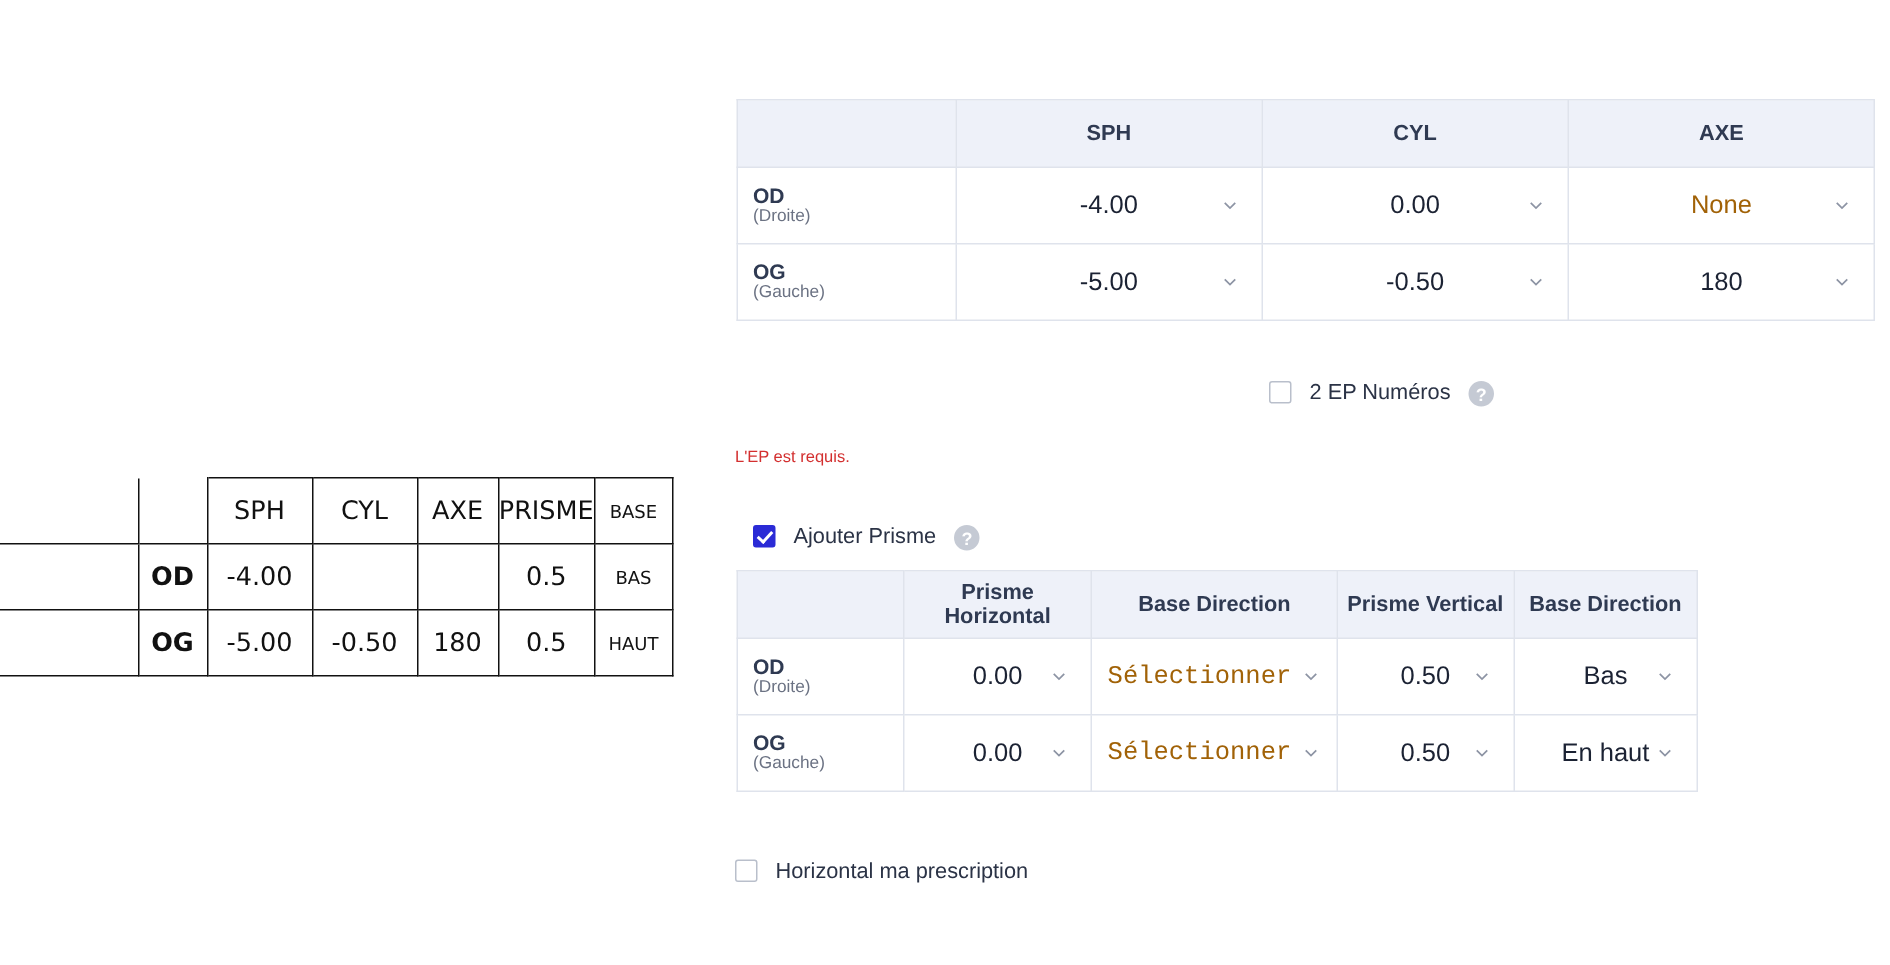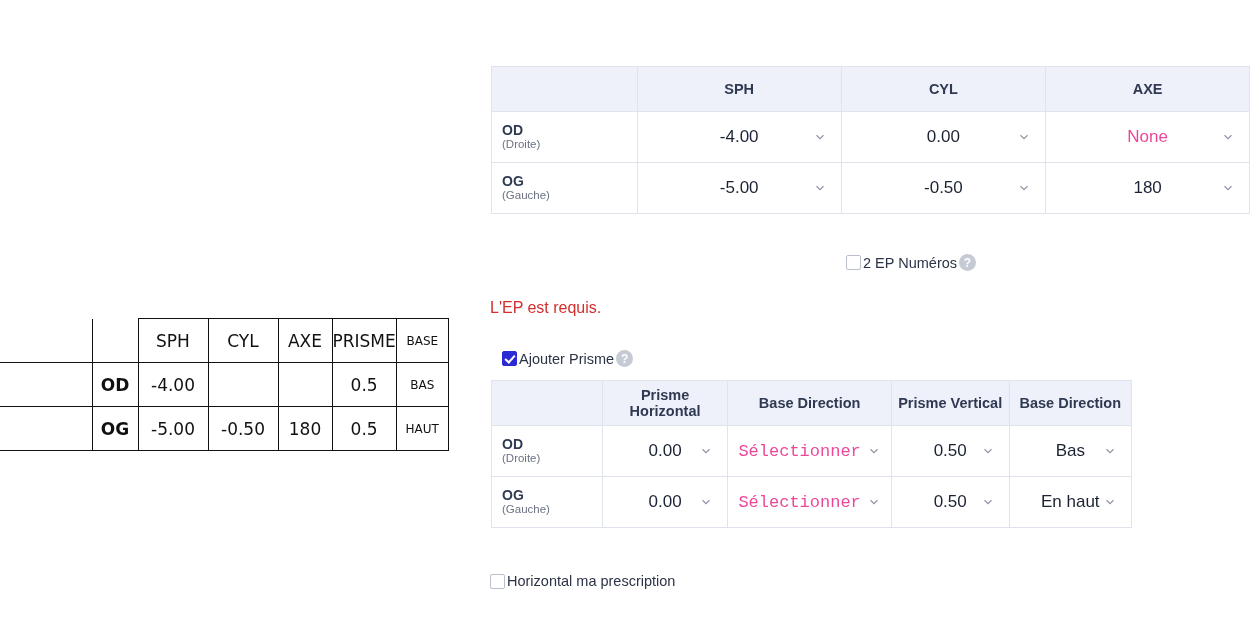--- a/index.html
+++ b/index.html
@@ -80,21 +80,21 @@
 
   .sel {
     display: flex; align-items: center; justify-content: center;
     position: relative; width: 100%; height: 100%;
     cursor: pointer;
   }
   .sel .val {
     font-size: 17px; color: #1b2233; text-align: center;
     width: 100%;
   }
-  .sel.muted .val { color: #ec4899; }
+  .sel.muted .val { color: #a16207; }
   .sel .chev {
     position: absolute; right: 4px; top: 50%;
     transform: translateY(-50%);
     width: 14px; height: 14px; color: #8d94a4;
   }
   .sel.inline { justify-content: space-between; font-family: Liberation Mono, monospace; }
   .sel.inline .val { width: auto; }
   .sel.inline .chev { position: static; transform: none; margin-left: 6px; }
 
   
@@ -123,30 +123,30 @@
     background: #2b2bd6; border-color: #2b2bd6;
     position: relative;
   }
   .cbx.checked::after {
     content: "";
     position: absolute; left: 4px; top: 1px;
     width: 4px; height: 8px;
     border: solid #fff; border-width: 0 2px 2px 0;
     transform: rotate(42deg);
   }
-  .row-inline { display: flex; align-items: center; gap: 2px; }
+  .row-inline { display: flex; gap: 12px; }
   .lbl { font-size: 14.5px; color: #2b3346; }
   .help {
     width: 17px; height: 17px; border-radius: 50%;
     background: #c5cad4; color: #fff;
     font-size: 12px; font-weight: bold;
     display: inline-flex; align-items: center; justify-content: center;
     flex: 0 0 auto;
   }
-  .err { font-size: 16px; color: #d32f2f; }
+  .err { font-size: 11px; color: #d32f2f; }
 </style>
 </head>
 <body>
 
 <div id="root">
 
   <div class="ref-panel">
     <table class="ref-table">
       <thead>
         <tr>

